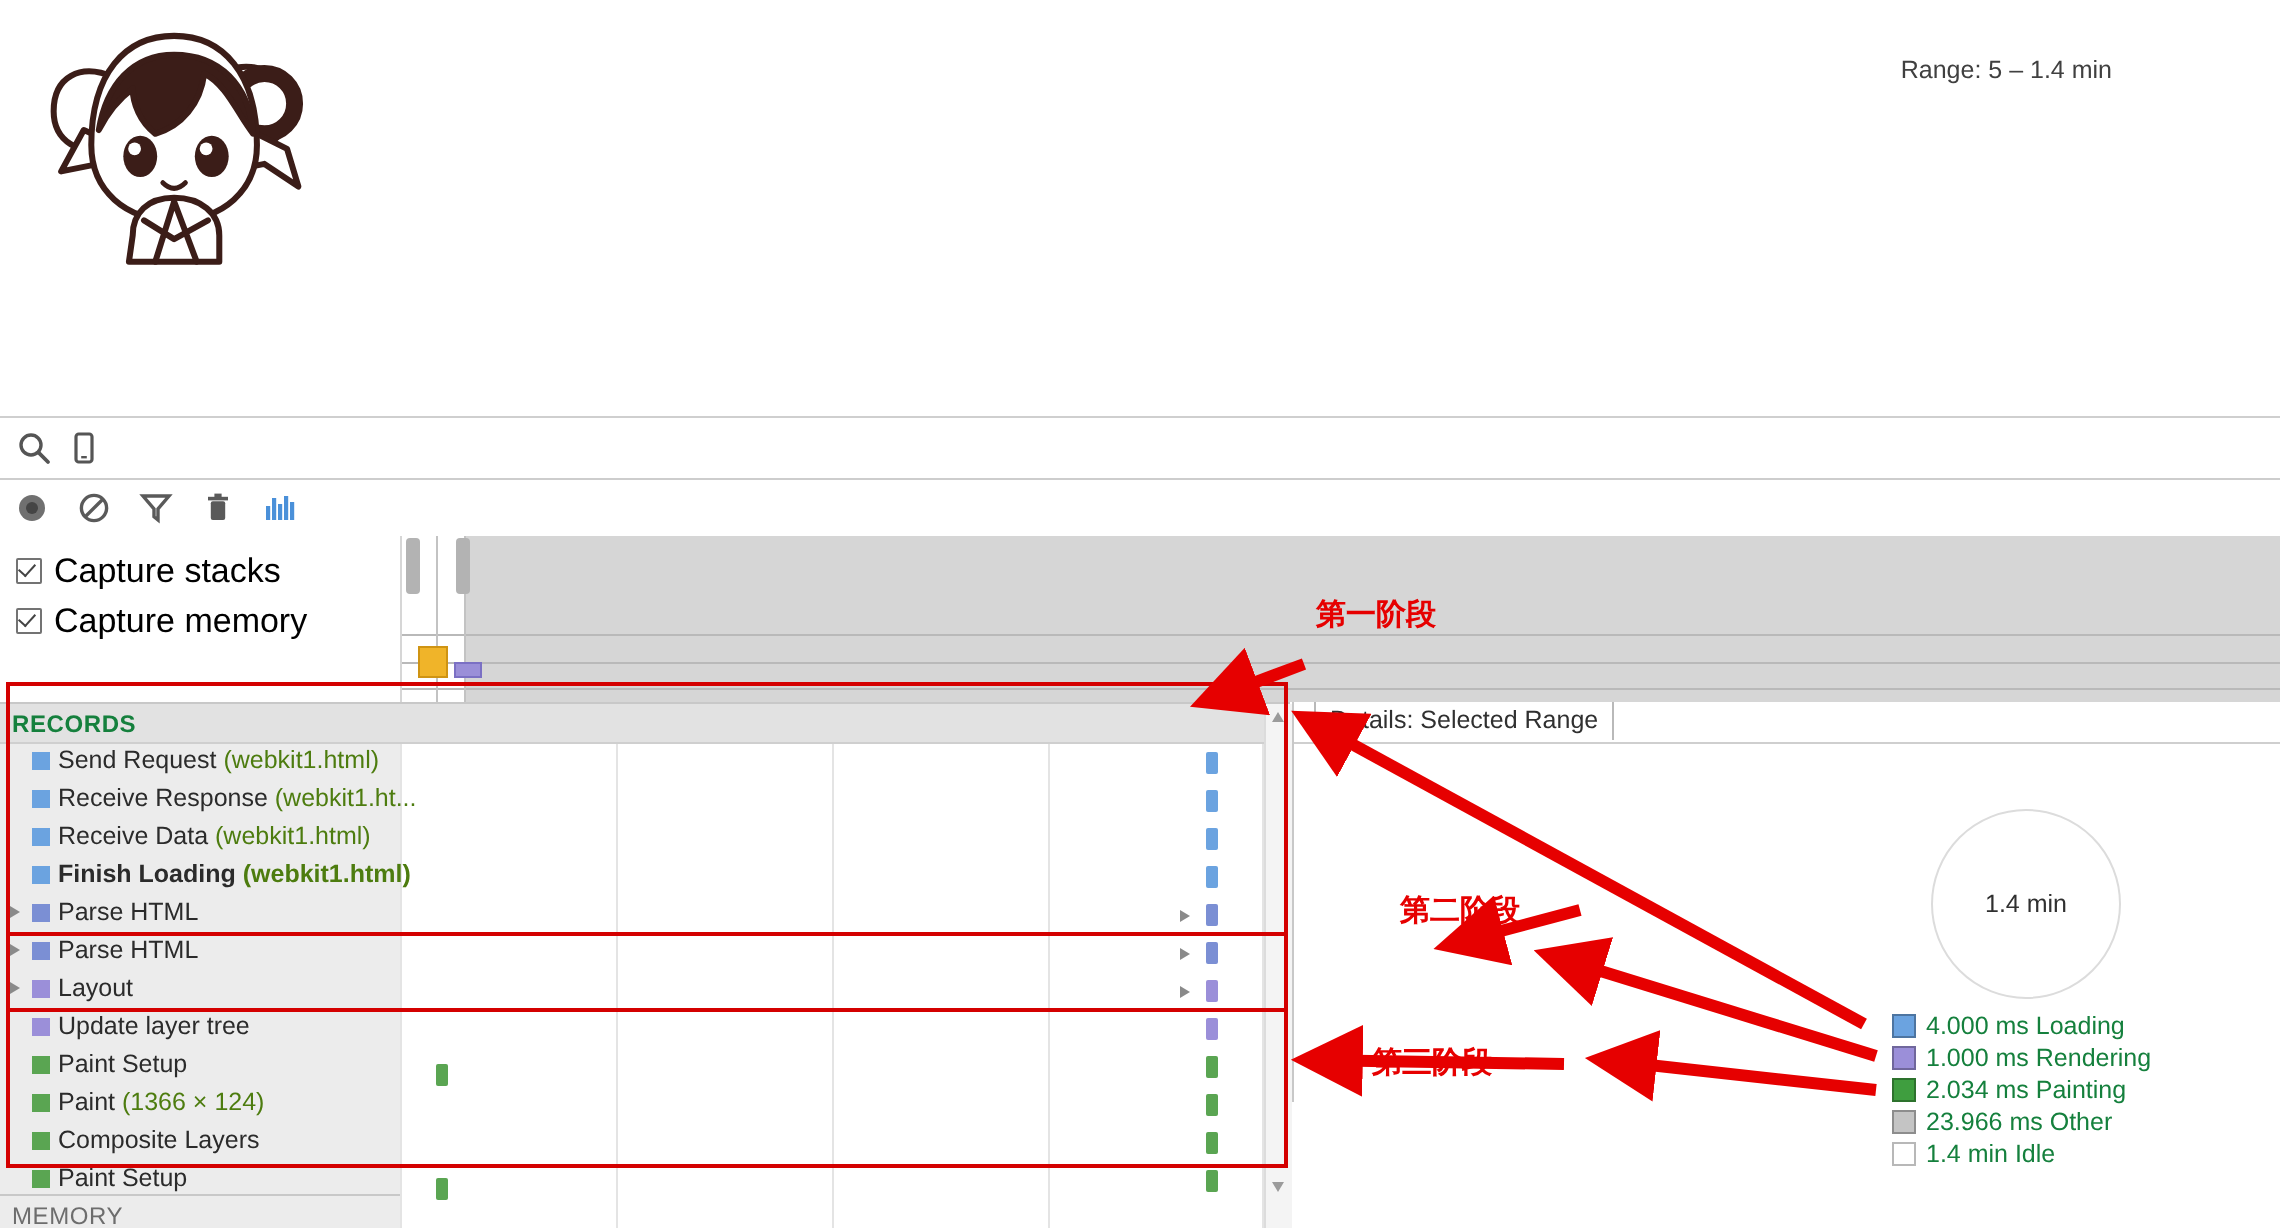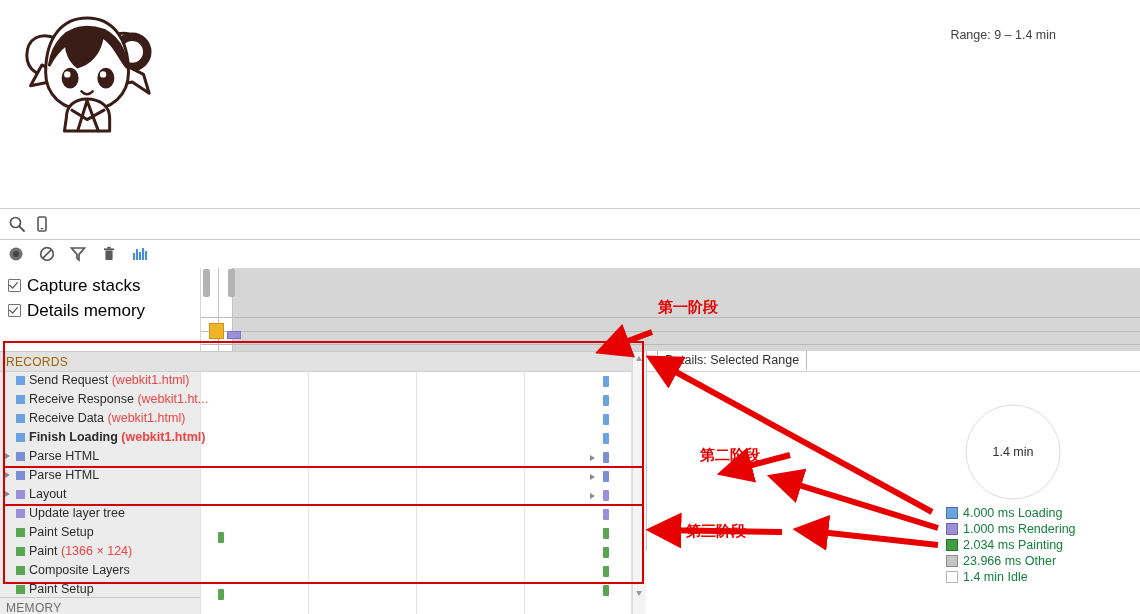--- a/index.html
+++ b/index.html
@@ -48,29 +48,29 @@
   
   #records-pane{position:absolute;left:0;top:142px;width:645px;height:264px;background:#fff;
                 border-top:1px solid #c8c8c8;}
   #rec-names{position:absolute;left:0;top:0;width:200px;height:264px;background:#ececec;
              border-right:1px solid #cfcfcf;}
   #rec-grid{position:absolute;left:200px;top:0;width:432px;height:264px;background:#fff;}
   .grid-v{position:absolute;top:0;width:1px;height:264px;background:#e4e4e4;}
 
   #rec-head{position:absolute;left:0;top:0;width:645px;height:19px;background:#e2e2e2;
             border-bottom:1px solid #cfcfcf;}
-  #rec-head-label{position:absolute;left:6px;top:3px;font-size:12px;color:#a16207;letter-spacing:.3px;}
+  #rec-head-label{position:absolute;left:6px;top:3px;font-size:12px;color:#15803d;letter-spacing:.3px;font-weight:bold;}
 
   .rrow{position:absolute;left:0;width:200px;height:19px;}
   .rrow .disc{position:absolute;left:5px;top:6px;width:0;height:0;
               border-left:5px solid #8a8a8a;border-top:3.5px solid transparent;
               border-bottom:3.5px solid transparent;}
   .rrow .sw{position:absolute;left:16px;top:5px;width:9px;height:9px;}
   .rrow .nm{position:absolute;left:29px;top:2px;font-size:12.5px;color:#2b2b2b;white-space:nowrap;}
-  .rrow .sub{color:#ef4444;}
+  .rrow .sub{color:#4d7c0f;}
 
   .bar{position:absolute;width:6px;border-radius:1px;}
   .exp-tri{position:absolute;width:0;height:0;border-left:5px solid #8a8a8a;
            border-top:3.5px solid transparent;border-bottom:3.5px solid transparent;}
 
   #mem-head{position:absolute;left:0;top:245px;width:200px;height:19px;background:#ececec;
             border-top:1px solid #c8c8c8;}
   #mem-head-label{position:absolute;left:6px;top:3px;font-size:12px;color:#6d6d6d;letter-spacing:.3px;}
 
   
@@ -168,21 +168,21 @@
         <rect x="15" y="6" width="2.1" height="9"></rect>
       </g>
     </svg>
   </div>
 
   <div id="optpane">
     <label class="cbrow" style="top:8px">
       <span class="cbbox"></span><span>Capture stacks</span>
     </label>
     <label class="cbrow" style="top:33px">
-      <span class="cbbox"></span><span>Details memory</span>
+      <span class="cbbox"></span><span>Capture memory</span>
     </label>
   </div>
 
   <div id="overview">
     <div id="ov-dim"></div>
     <div class="ov-hline" style="top:49px"></div>
     <div class="ov-hline" style="top:63px"></div>
     <div class="ov-hline" style="top:76px"></div>
     <div class="ov-vline" style="left:17px"></div>
     <div class="ov-vline" style="left:31px"></div>
@@ -290,21 +290,21 @@
 
   </div>
 
   <div id="details">
     <div id="details-tabstrip">
       <div id="details-tab">Details: Selected Range</div>
     </div>
   </div>
 </div>
 
-<div id="range-label">Range: 9 – 1.4 min</div>
+<div id="range-label">Range: 5 – 1.4 min</div>
 
 <div id="pie">
   <svg width="100" height="100" viewBox="0 0 100 100">
     <circle cx="50" cy="50" r="47" fill="#ffffff" stroke="#dcdcdc" stroke-width="1"></circle>
   </svg>
   <div id="pie-center">1.4 min</div>
 </div>
 
 <div id="legend">
     <div class="lg">

